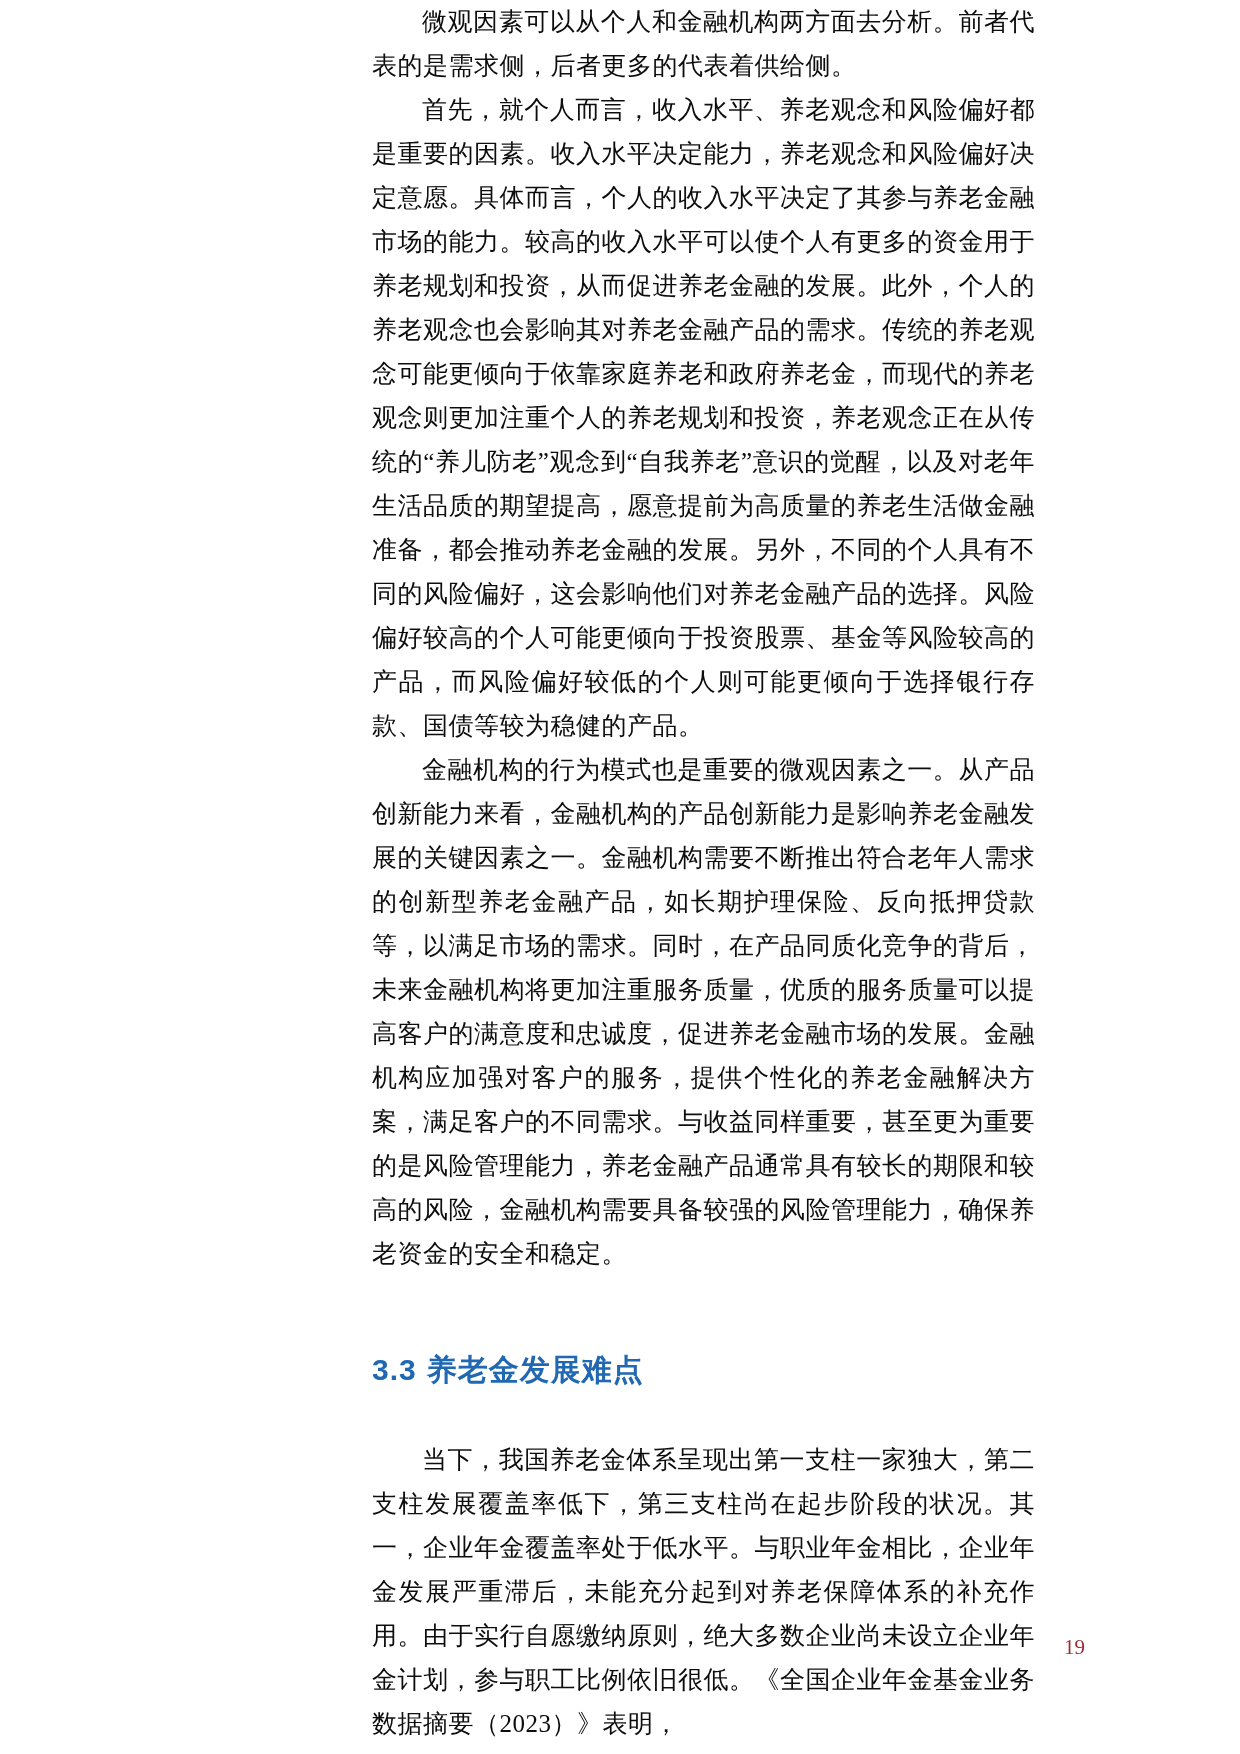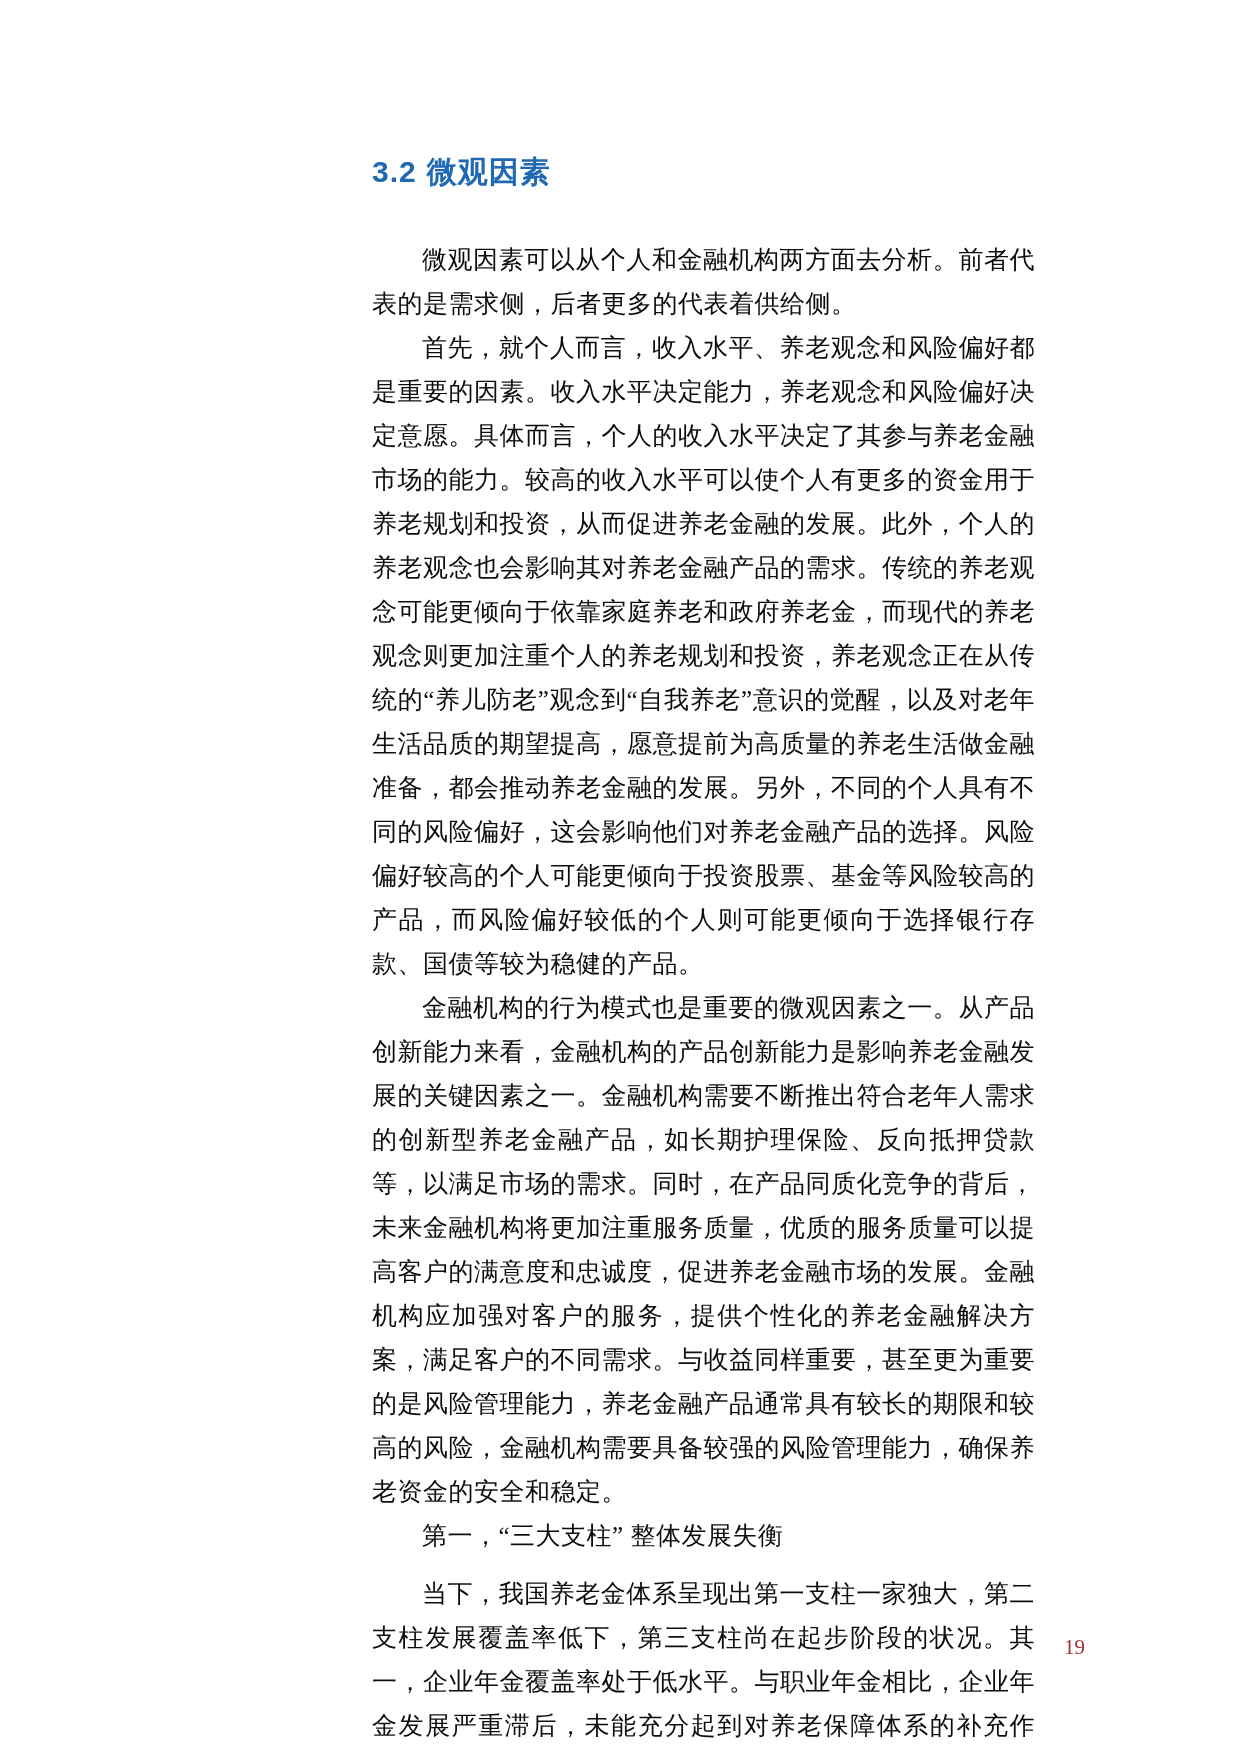--- a/index.html
+++ b/index.html
@@ -60,28 +60,27 @@
     color: #9e2b36;
     font-family: "Liberation Serif", serif;
   }
 </style>
 </head>
 <body>
 
 <div class="page">
   <div class="content">
 
-    <h2 class="section-heading heading-32">
-      <span class="sec-num">3.2</span><span class="sec-title">微观因素</span>
-    </h2>
 
     <p class="body-para">微观因素可以从个人和金融机构两方面去分析。前者代表的是需求侧，后者更多的代表着供给侧。</p>
     <p class="body-para">首先，就个人而言，收入水平、养老观念和风险偏好都是重要的因素。收入水平决定能力，养老观念和风险偏好决定意愿。具体而言，个人的收入水平决定了其参与养老金融市场的能力。较高的收入水平可以使个人有更多的资金用于养老规划和投资，从而促进养老金融的发展。此外，个人的养老观念也会影响其对养老金融产品的需求。传统的养老观念可能更倾向于依靠家庭养老和政府养老金，而现代的养老观念则更加注重个人的养老规划和投资，养老观念正在从传统的“养儿防老”观念到“自我养老”意识的觉醒，以及对老年生活品质的期望提高，愿意提前为高质量的养老生活做金融准备，都会推动养老金融的发展。另外，不同的个人具有不同的风险偏好，这会影响他们对养老金融产品的选择。风险偏好较高的个人可能更倾向于投资股票、基金等风险较高的产品，而风险偏好较低的个人则可能更倾向于选择银行存款、国债等较为稳健的产品。</p>
     <p class="body-para">金融机构的行为模式也是重要的微观因素之一。从产品创新能力来看，金融机构的产品创新能力是影响养老金融发展的关键因素之一。金融机构需要不断推出符合老年人需求的创新型养老金融产品，如长期护理保险、反向抵押贷款等，以满足市场的需求。同时，在产品同质化竞争的背后，未来金融机构将更加注重服务质量，优质的服务质量可以提高客户的满意度和忠诚度，促进养老金融市场的发展。金融机构应加强对客户的服务，提供个性化的养老金融解决方案，满足客户的不同需求。与收益同样重要，甚至更为重要的是风险管理能力，养老金融产品通常具有较长的期限和较高的风险，金融机构需要具备较强的风险管理能力，确保养老资金的安全和稳定。</p>
 
+    <h2 class="section-heading heading-33">
+      <span class="sec-num">3.3</span><span class="sec-title">养老金发展难点</span>
+    </h2>
 
-    <p class="body-para sub-point">第一，“三大支柱” 整体发展失衡</p>
     <p class="body-para">当下，我国养老金体系呈现出第一支柱一家独大，第二支柱发展覆盖率低下，第三支柱尚在起步阶段的状况。其一，企业年金覆盖率处于低水平。与职业年金相比，企业年金发展严重滞后，未能充分起到对养老保障体系的补充作用。由于实行自愿缴纳原则，绝大多数企业尚未设立企业年金计划，参与职工比例依旧很低。《全国企业年金基金业务数据摘要（2023）》表明，</p>
 
   </div>
 
   <div class="page-number">19</div>
 </div>
 
 </body></html>

